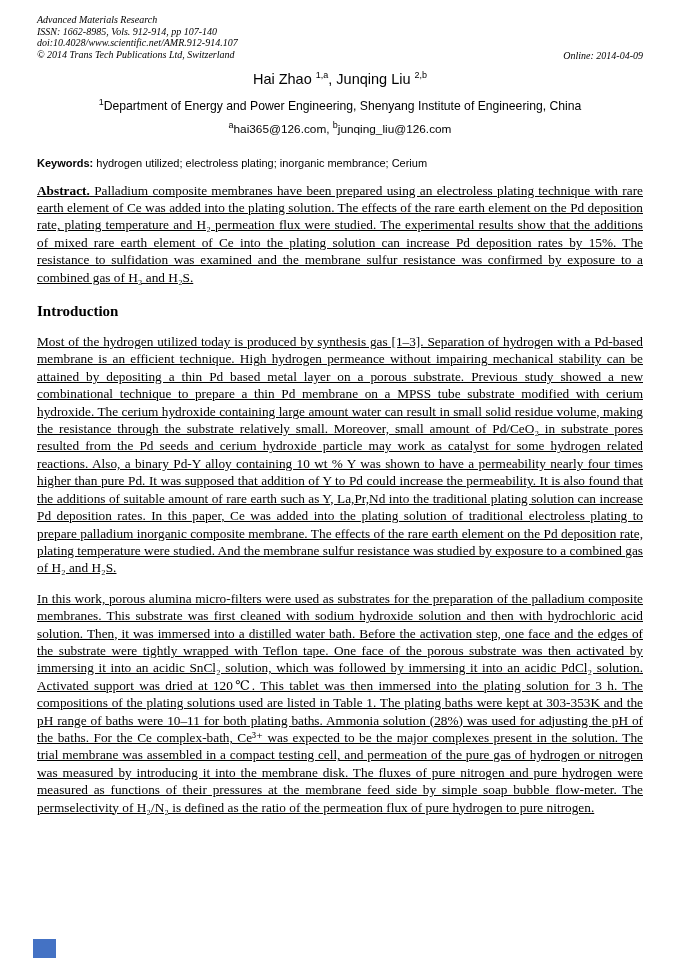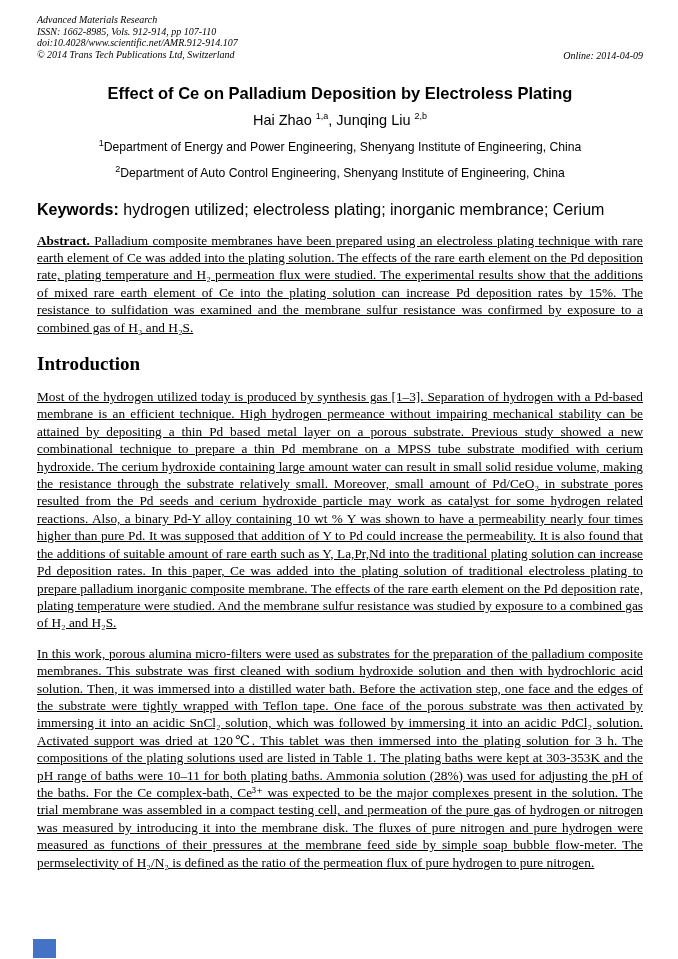--- a/index.html
+++ b/index.html
@@ -51,76 +51,75 @@
   }
   .emails {
     margin-top: 9px;
     text-align: center;
     font-family: "Liberation Sans", "DejaVu Sans", sans-serif;
     font-size: 11.8px;
   }
   .keywords {
     margin-top: 21px;
     font-family: "Liberation Sans", "DejaVu Sans", sans-serif;
-    font-size: 16px;
+    font-size: 11px;
   }
   .keywords b { font-weight: bold; }
   
   .para {
     margin: 13px 0 0 0;
     font-size: 13.3px;
     line-height: 17.4px;
     text-align: justify;
     text-decoration: underline;
   }
   .para b { font-weight: bold; }
   .sect-head {
     margin: 17px 0 0 0;
     font-weight: bold;
-    font-size: 19px;
+    font-size: 15px;
   }
   sup { line-height: 0; }
   
   .annot {
     position: absolute;
     left: 33px;
     top: 939px;
     width: 23px;
     height: 19px;
   }
 </style>
 </head>
 <body>
 
 <div class="page">
 
   <div class="hdr">
     <div class="hdr-left">
       <div>Advanced Materials Research</div>
-      <div>ISSN: 1662-8985, Vols. 912-914, pp 107-110</div>
+      <div>ISSN: 1662-8985, Vols. 912-914, pp 107-140</div>
       <div>doi:10.4028/www.scientific.net/AMR.912-914.107</div>
       <div>© 2014 Trans Tech Publications Ltd, Switzerland</div>
     </div>
     <div class="hdr-right">Online: 2014-04-09</div>
   </div>
 
-  <div class="title">Effect of Ce on Palladium Deposition by Electroless Plating</div>
 
   <div class="authors">
     <span>Hai Zhao </span><sup>1,a</sup><span>, </span><span>Junqing Liu </span><sup>2,b</sup>
   </div>
 
   <div class="affil">
     <sup>1</sup><span>Department of Energy and Power Engineering, Shenyang Institute of Engineering, China</span>
   </div>
 
-  <div class="affil">
-    <sup>2</sup><span>Department of Auto Control Engineering, Shenyang Institute of Engineering, China</span>
+
+  <div class="emails">
+    <sup>a</sup><span>hai365@126.com</span><span>, </span><sup>b</sup><span>junqing_liu@126.com</span>
   </div>
-
 
   <div class="keywords">
     <b>Keywords:</b><span> hydrogen utilized; electroless plating; inorganic membrance; Cerium</span>
   </div>
 
   <p class="para">
     <b>Abstract.</b><span> Palladium composite membranes have been prepared using an electroless plating technique with rare earth element of Ce was added into the plating solution. The effects of the rare earth element on the Pd deposition rate, plating temperature and H₂ permeation flux were studied. The experimental results show that the additions of mixed rare earth element of Ce into the plating solution can increase Pd deposition rates by 15%. The resistance to sulfidation was examined and the membrane sulfur resistance was confirmed by exposure to a combined gas of H₂ and H₂S.</span>
   </p>
 
   <p class="sect-head">Introduction</p>

